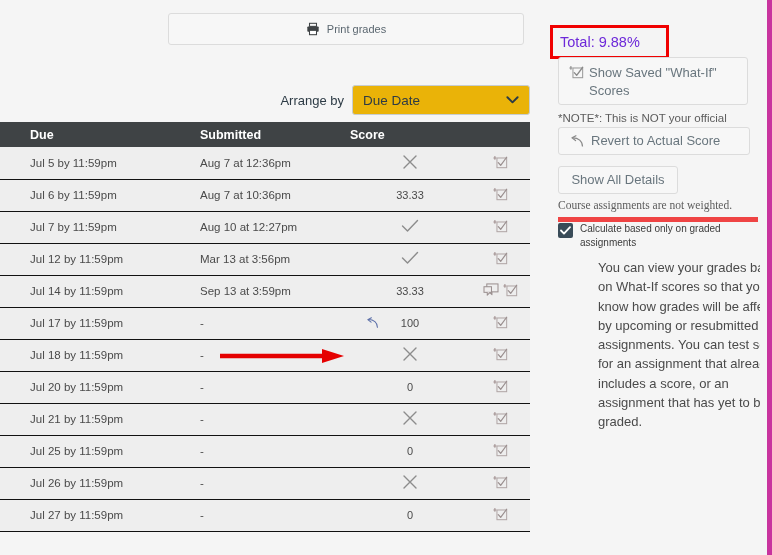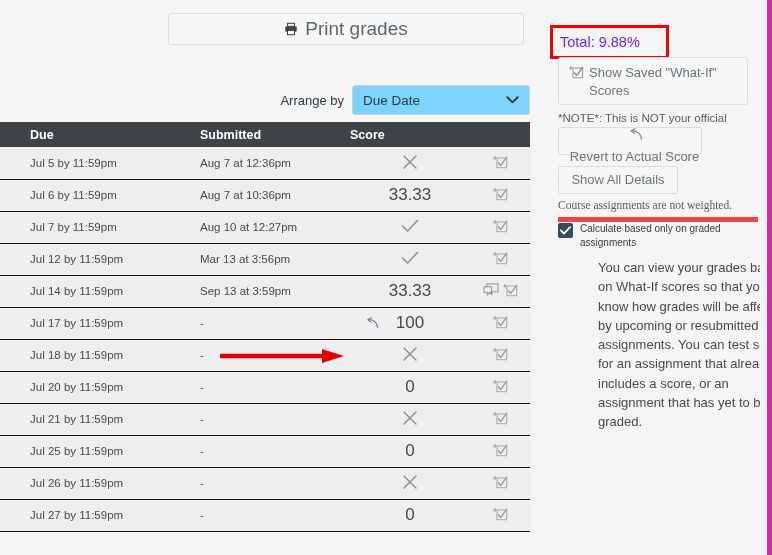--- a/index.html
+++ b/index.html
@@ -37,35 +37,35 @@
 
   #print-grades-btn {
     position: absolute; left: 168px; top: 13px;
     width: 356px; height: 32px;
     background: #f7f7f7;
     border: 1px solid #dcdcdc;
     border-radius: 3px;
     display: flex; align-items: center; justify-content: center;
     gap: 7px;
     color: #5b6770;
-    font-size: 19px;
+    font-size: 11px;
     cursor: pointer;
   }
   #print-grades-btn .printer-ico { display:flex; align-items:center; }
 
   #arrange-row {
     position: absolute; left: 0; top: 85px;
     width: 530px;
     display: flex; align-items: center; justify-content: flex-end;
     gap: 8px;
   }
   #arrange-label { font-size: 13px; color: #2d3b45; }
   #arrange-select {
     width: 178px; height: 30px;
-    background: #7dd3fc;
+    background: #eab308;
     border: 1px solid #c7cdd1;
     border-radius: 3px;
     display: flex; align-items: center;
     padding: 0 10px;
     font-size: 13.5px; color: #2d3b45;
     position: relative;
     cursor: pointer;
   }
   #arrange-select .chev {
     position: absolute; right: 10px; top: 50%;
@@ -102,21 +102,21 @@
     font-size: 11.5px;
     color: #4a4a4a;
     vertical-align: middle;
     padding: 0;
   }
   #grades-table tbody tr td.c-due   { padding-left: 30px; }
   #grades-table tbody tr td.c-sub   { text-align: left; }
   #grades-table tbody tr td.c-score { text-align: center; position: relative; }
   #grades-table tbody tr td.c-act   { text-align: center; }
 
-  .score-num { font-size: 17px; color: #4a4a4a; }
+  .score-num { font-size: 11px; color: #4a4a4a; }
   .x-mark, .check-mark { display: inline-block; vertical-align: middle; }
 
   .act-icons { display: flex; align-items: center; justify-content: center; gap: 4px; }
 
   
   .revert-inline {
     position: absolute;
     left: 14px; top: 50%;
     transform: translateY(-50%);
     display: flex;
@@ -160,24 +160,23 @@
     padding: 6px 8px 0 10px;
     display: flex; align-items: flex-start; gap: 5px;
   }
   #note-text {
     position: absolute; left: 10px; top: 112px;
     width: 200px;
     font-size: 11.5px; color: #5c5c5c;
   }
   #revert-btn {
     position: absolute; left: 10px; top: 127px;
-    width: 144px; height: 28px;
+    width: 192px; height: 28px;
     display: flex; align-items: center; gap: 7px;
     padding-left: 9px;
-    flex-direction: column;
   }
   #show-details-btn {
     position: absolute; left: 10px; top: 166px;
     width: 120px; height: 28px;
     display: flex; align-items: center; justify-content: center;
   }
   #weight-note {
     position: absolute; left: 10px; top: 199px;
     width: 200px;
     font-size: 11.5px; color: #5c5c5c;

